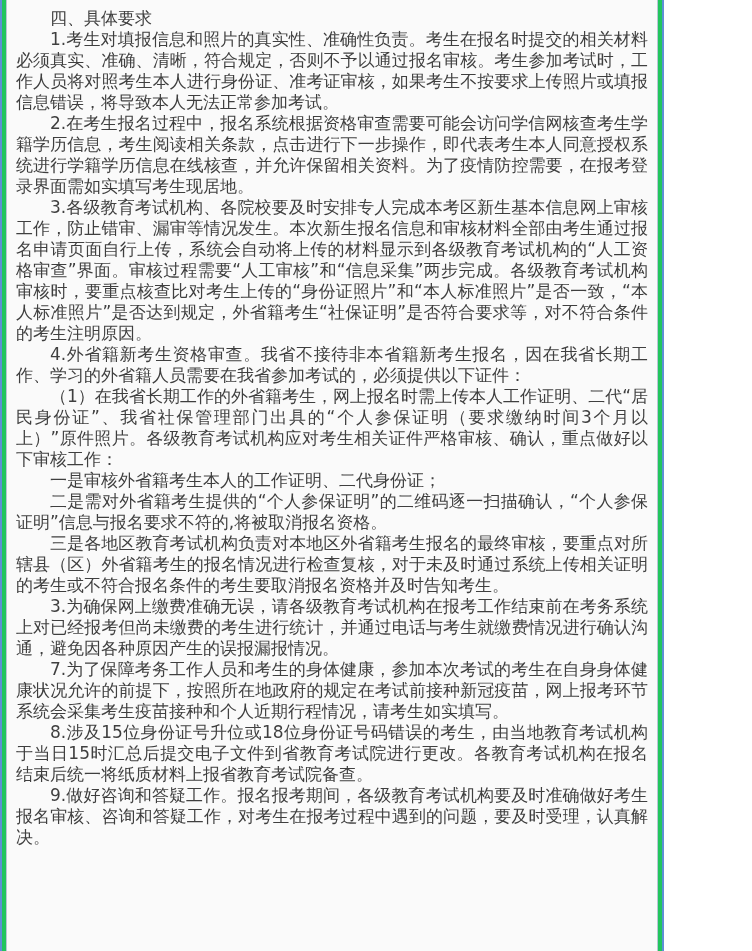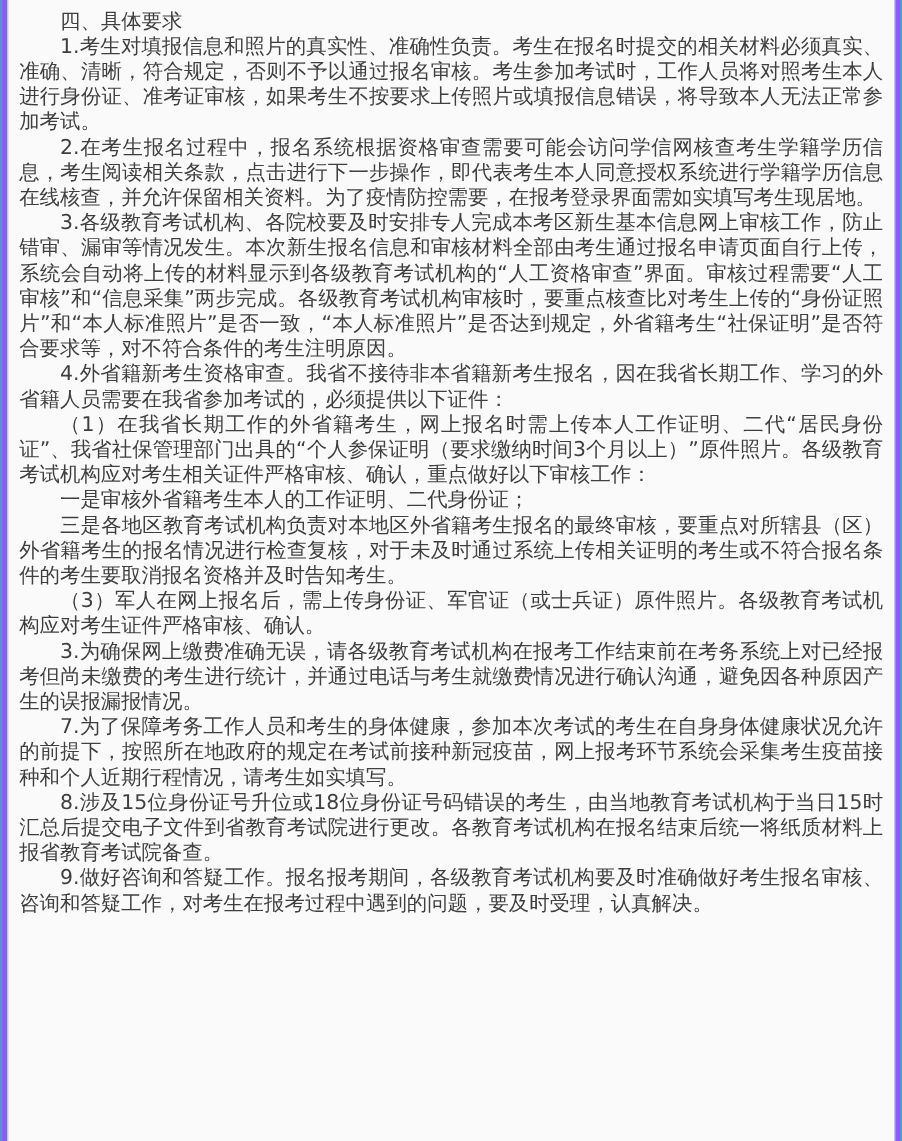--- a/index.html
+++ b/index.html
@@ -8,26 +8,26 @@
     background: #ffffff;
   }
   body {
     width: 752px;
     height: 951px;
     overflow: hidden;
     font-family: "DejaVu Sans", "Liberation Sans", sans-serif;
   }
   .frame {
     box-sizing: border-box;
-    width: 752px;
+    width: 664px;
     height: 951px;
     border-left: 2px solid var(--frame_border, #5e8fd5);
     border-right: 2px solid var(--frame_border, #5e8fd5);
     padding: 0 4px;
-    background: #8b5cf6;
+    background: #22c55e;
   }
   .inner {
     box-sizing: border-box;
     height: 100%;
     border-left: 1px solid var(--inner_border, #b9c6d6);
     border-right: 1px solid var(--inner_border, #b9c6d6);
     background: var(--content_bg, #fafafa);
     padding: 8px 9px 0 9px;
     overflow: hidden;
   }
@@ -50,21 +50,21 @@
 <div class="frame">
   <div class="inner">
     <div class="doc">
       <p>四、具体要求</p>
       <p>1.考生对填报信息和照片的真实性、准确性负责。考生在报名时提交的相关材料必须真实、准确、清晰，符合规定，否则不予以通过报名审核。考生参加考试时，工作人员将对照考生本人进行身份证、准考证审核，如果考生不按要求上传照片或填报信息错误，将导致本人无法正常参加考试。</p>
       <p>2.在考生报名过程中，报名系统根据资格审查需要可能会访问学信网核查考生学籍学历信息，考生阅读相关条款，点击进行下一步操作，即代表考生本人同意授权系统进行学籍学历信息在线核查，并允许保留相关资料。为了疫情防控需要，在报考登录界面需如实填写考生现居地。</p>
       <p>3.各级教育考试机构、各院校要及时安排专人完成本考区新生基本信息网上审核工作，防止错审、漏审等情况发生。本次新生报名信息和审核材料全部由考生通过报名申请页面自行上传，系统会自动将上传的材料显示到各级教育考试机构的“人工资格审查”界面。审核过程需要“人工审核”和“信息采集”两步完成。各级教育考试机构审核时，要重点核查比对考生上传的“身份证照片”和“本人标准照片”是否一致，“本人标准照片”是否达到规定，外省籍考生“社保证明”是否符合要求等，对不符合条件的考生注明原因。</p>
       <p>4.外省籍新考生资格审查。我省不接待非本省籍新考生报名，因在我省长期工作、学习的外省籍人员需要在我省参加考试的，必须提供以下证件：</p>
       <p>（1）在我省长期工作的外省籍考生，网上报名时需上传本人工作证明、二代“居民身份证”、我省社保管理部门出具的“个人参保证明（要求缴纳时间3个月以上）”原件照片。各级教育考试机构应对考生相关证件严格审核、确认，重点做好以下审核工作：</p>
       <p>一是审核外省籍考生本人的工作证明、二代身份证；</p>
+      <p>二是需对外省籍考生提供的“个人参保证明”的二维码逐一扫描确认，“个人参保证明”信息与报名要求不符的,将被取消报名资格。</p>
       <p>三是各地区教育考试机构负责对本地区外省籍考生报名的最终审核，要重点对所辖县（区）外省籍考生的报名情况进行检查复核，对于未及时通过系统上传相关证明的考生或不符合报名条件的考生要取消报名资格并及时告知考生。</p>
-      <p>（3）军人在网上报名后，需上传身份证、军官证（或士兵证）原件照片。各级教育考试机构应对考生证件严格审核、确认。</p>
       <p>3.为确保网上缴费准确无误，请各级教育考试机构在报考工作结束前在考务系统上对已经报考但尚未缴费的考生进行统计，并通过电话与考生就缴费情况进行确认沟通，避免因各种原因产生的误报漏报情况。</p>
       <p>7.为了保障考务工作人员和考生的身体健康，参加本次考试的考生在自身身体健康状况允许的前提下，按照所在地政府的规定在考试前接种新冠疫苗，网上报考环节系统会采集考生疫苗接种和个人近期行程情况，请考生如实填写。</p>
       <p>8.涉及15位身份证号升位或18位身份证号码错误的考生，由当地教育考试机构于当日15时汇总后提交电子文件到省教育考试院进行更改。各教育考试机构在报名结束后统一将纸质材料上报省教育考试院备查。</p>
       <p>9.做好咨询和答疑工作。报名报考期间，各级教育考试机构要及时准确做好考生报名审核、咨询和答疑工作，对考生在报考过程中遇到的问题，要及时受理，认真解决。</p>
     </div>
   </div>
 </div>
 
 </body></html>

